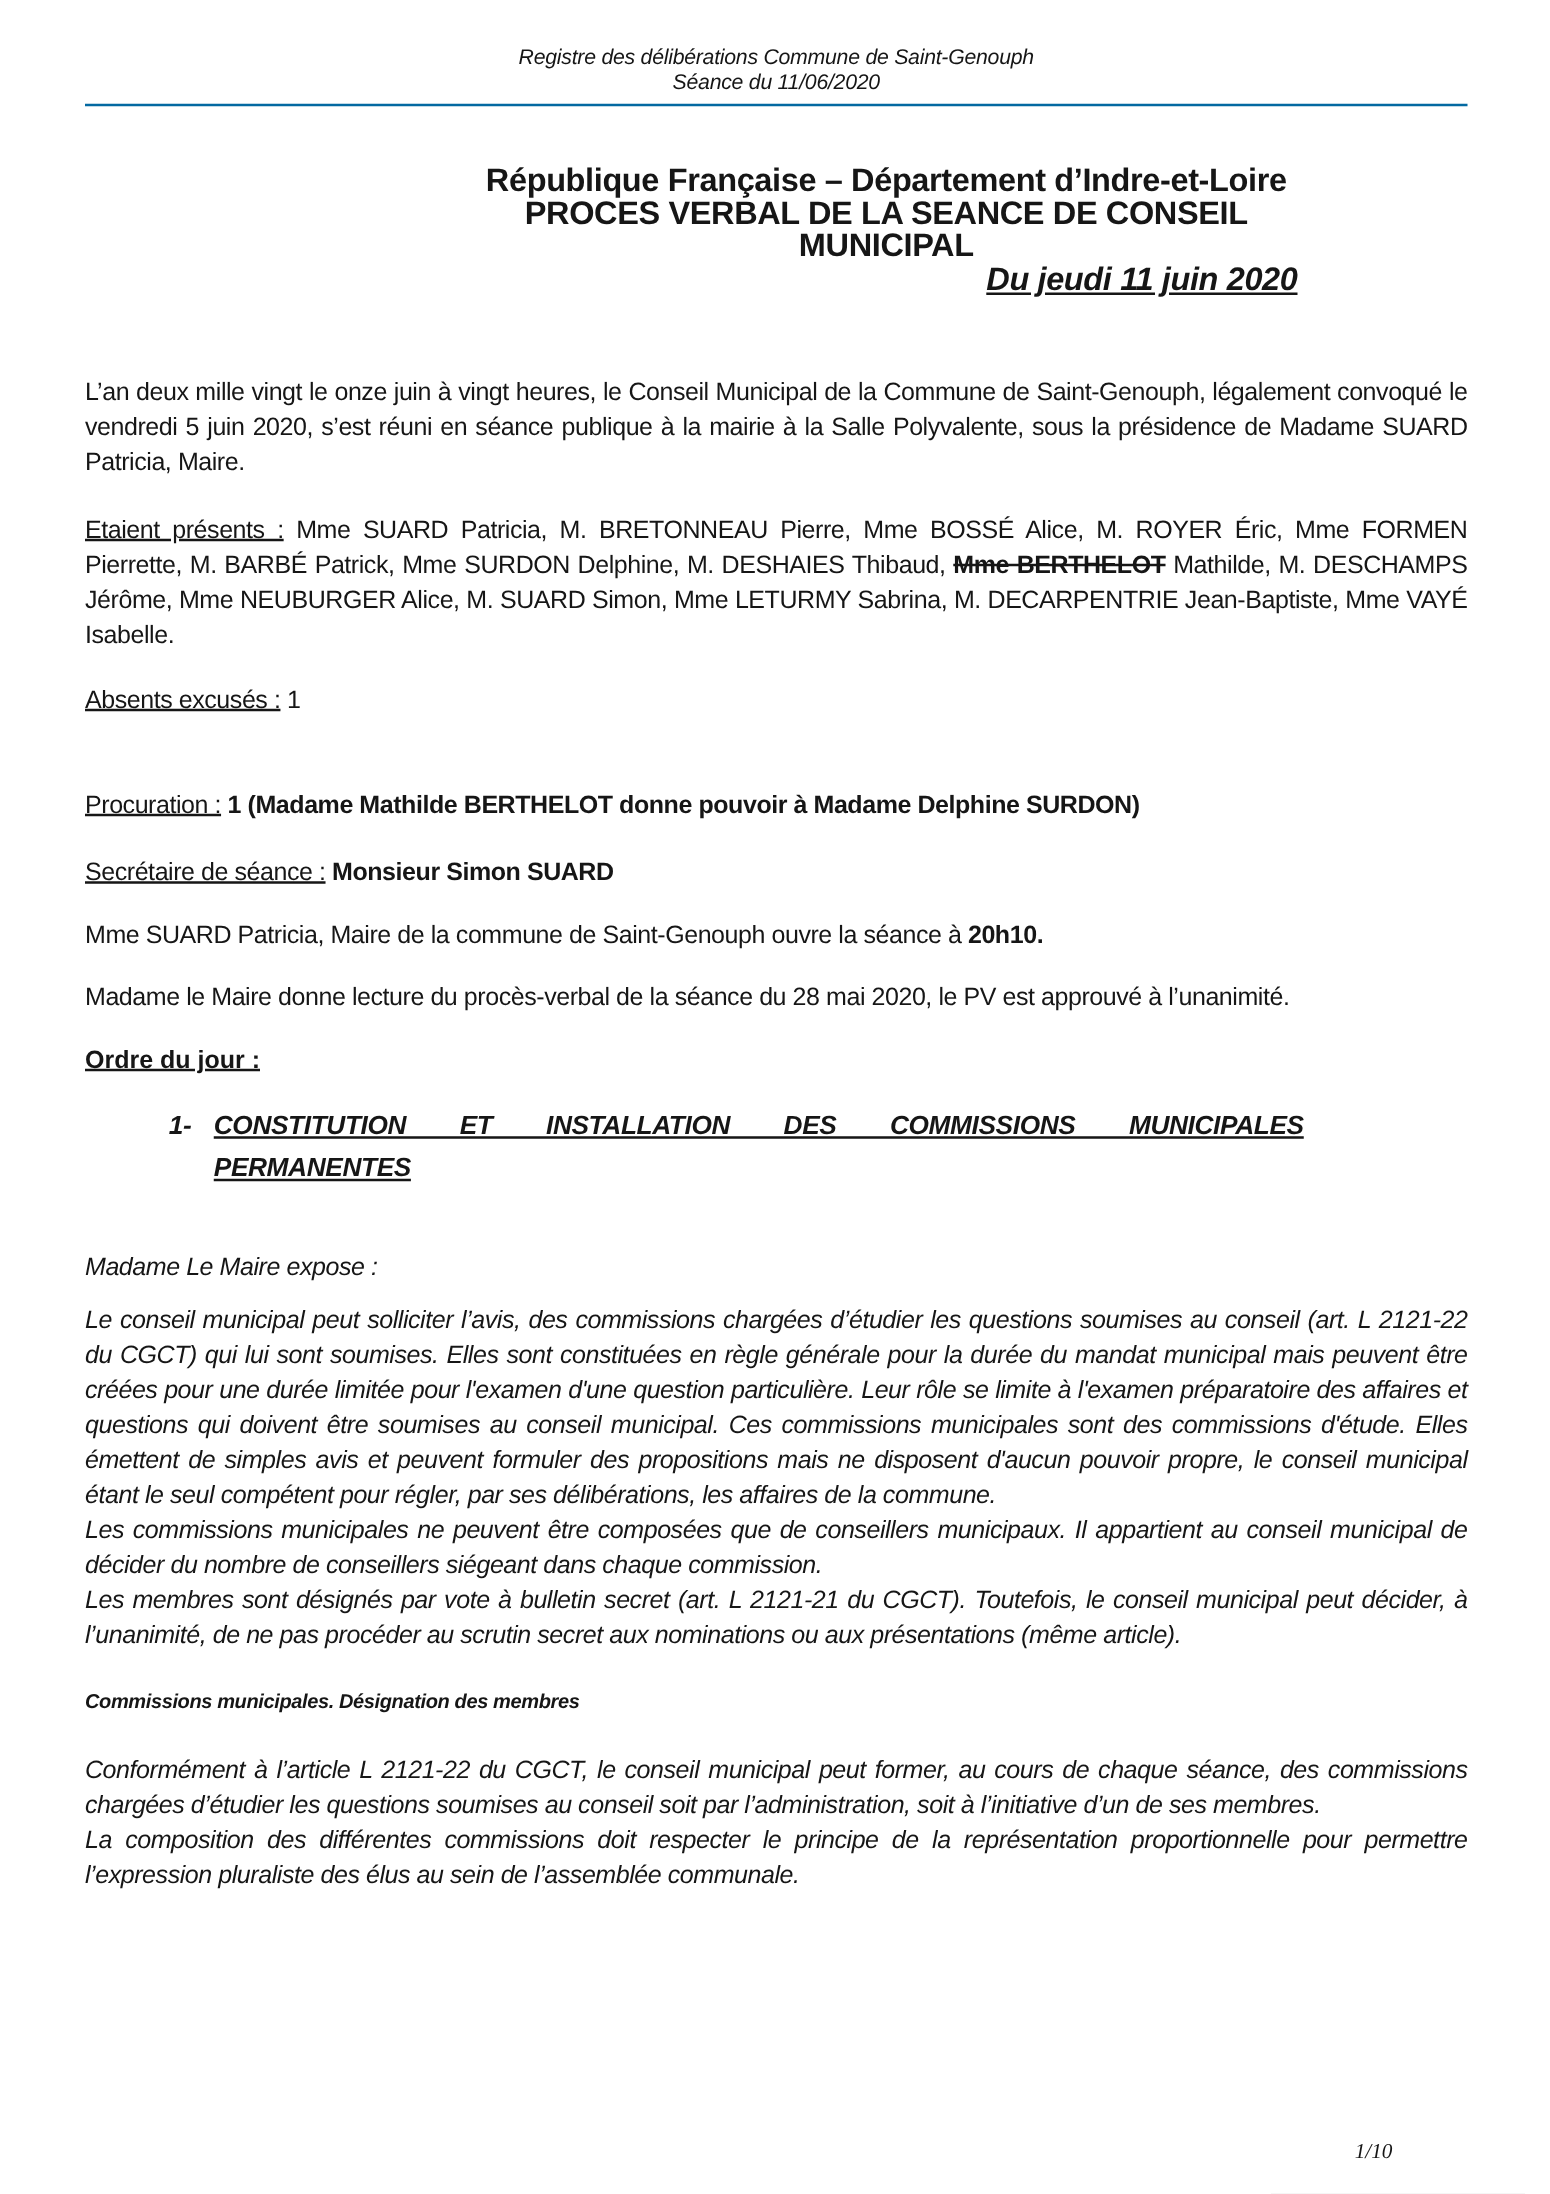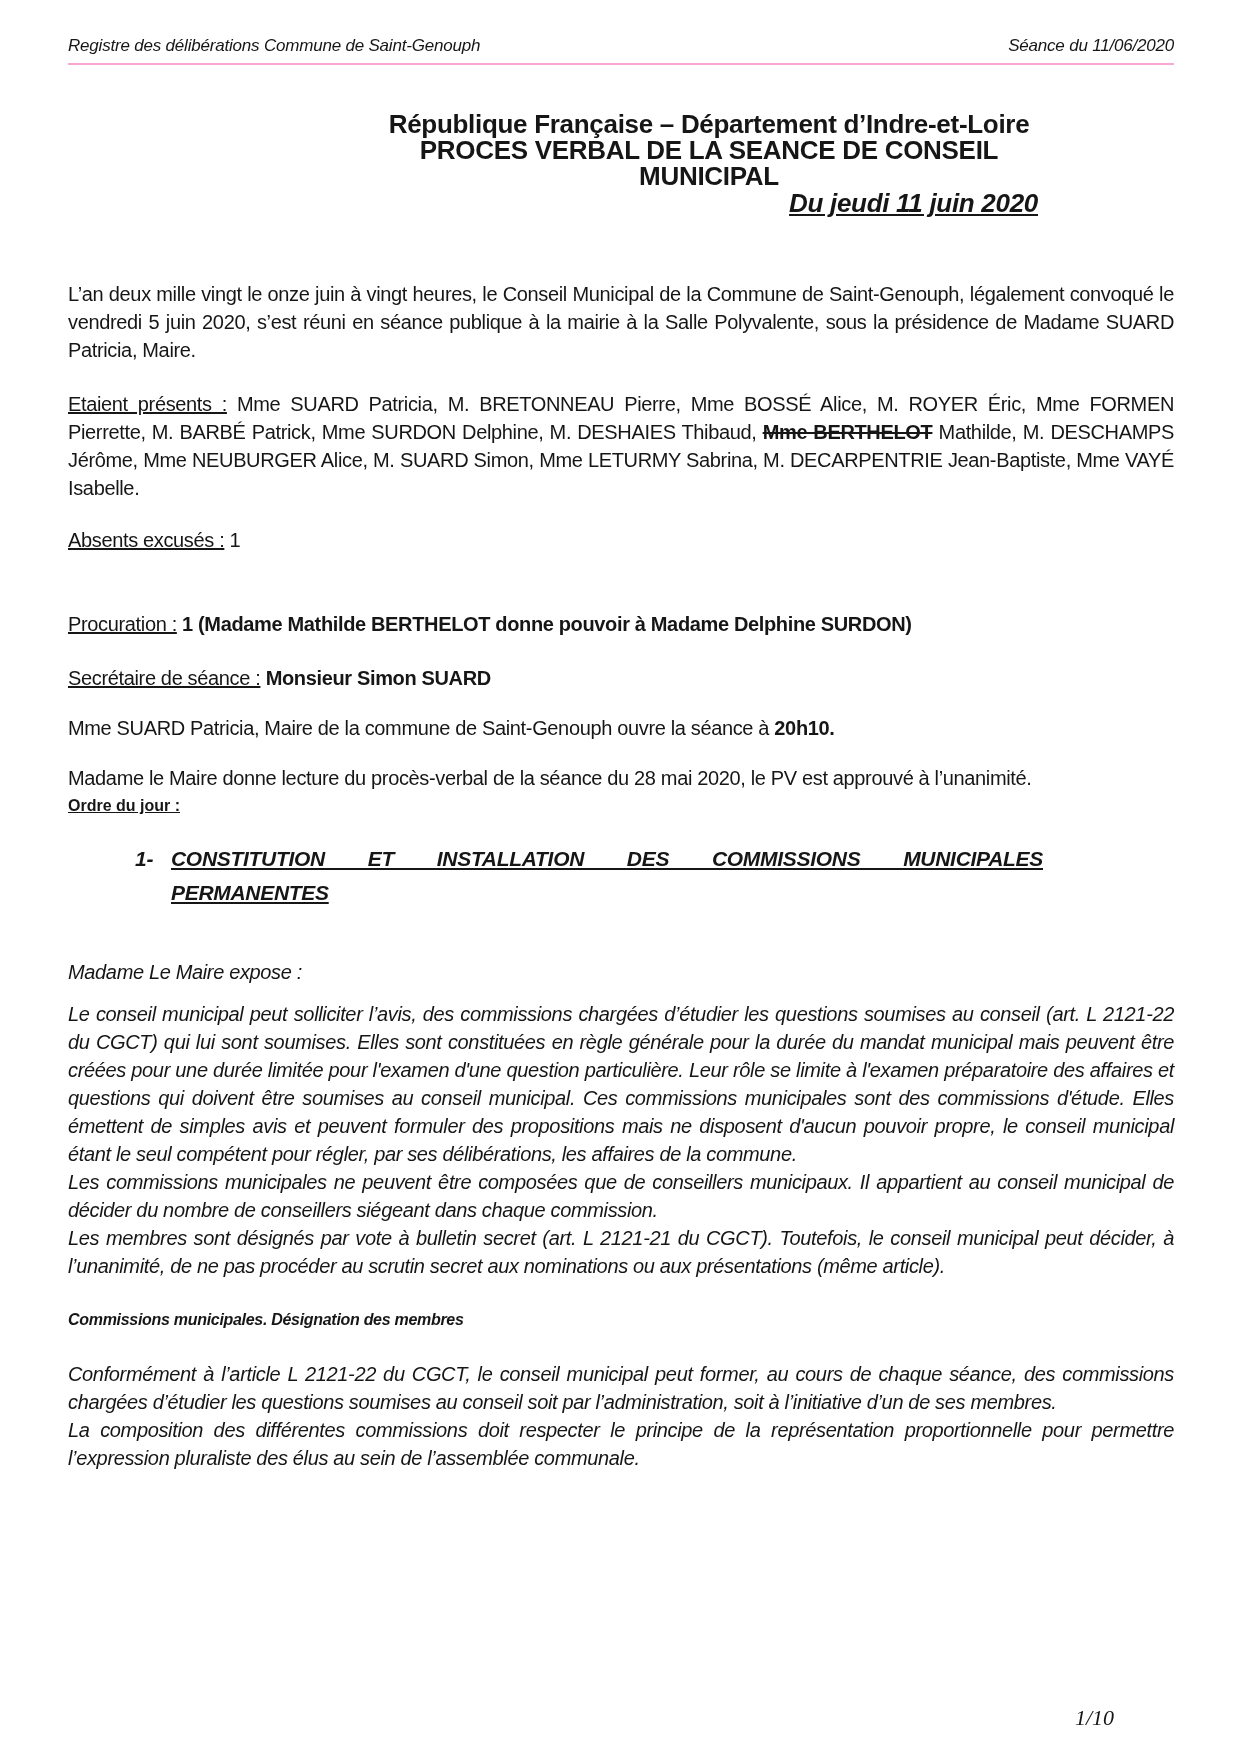--- a/index.html
+++ b/index.html
@@ -8,27 +8,28 @@
     position:relative;
     width:1240px; height:1755px;
     margin:0 auto;
     background:#ffffff;
     font-family:"Liberation Sans", sans-serif;
     color:#161616;
     overflow:hidden;
   }
   
   .header {
-    display:flex; justify-content:space-between; align-items:flex-start;
+    display:flex; justify-content:space-between; align-items:center;
     margin:0 66px 0 68px;
     padding:36px 0 7px 0;
-    border-bottom:2px solid #f9a8d4;
+    border-bottom:2px solid #0369a1;
     font-style:italic;
     font-size:17px;
     letter-spacing:-0.2px;
+    flex-direction:column;
   }
   
   .content { position:relative; padding:0 66px 0 68px; }
 
   
   .logo { position:absolute; left:68px; top:20px; width:215px; height:140px; }
 
   
   .title-block {
     margin-left:312px;
@@ -57,21 +58,22 @@
   .p-opening        { margin-top:64px; }
   .p-presents       { margin-top:26px; }
   .p-absents        { margin-top:24px; }
   .p-procuration    { margin-top:56px; }
   .p-secretaire     { margin-top:26px; }
   .p-ouverture      { margin-top:22px; }
   .p-enregistrement { margin-top:22px; }
   .p-lecture        { margin-top:22px; }
 
   .ordre-heading {
-    font-size:16px; line-height:28px;
+    margin-top:22px;
+    font-size:20px; line-height:28px;
     font-weight:bold;
   }
 
   
   .agenda {
     display:flex;
     margin-top:22px;
     margin-left:67px;
     font-weight:bold; font-style:italic;
     font-size:21px; line-height:34px;
@@ -93,21 +95,21 @@
   }
   .conf-block { margin-top:26px; }
   .conf-block p { font-style:italic; }
 
   
   .footer {
     position:absolute;
     right:126px; bottom:24px;
     font-family:"Liberation Serif", serif;
     font-style:italic;
-    font-size:22px;
+    font-size:17px;
   }
 </style>
 </head>
 <body>
 
 <div class="page">
 
   <div class="header">
     <span>Registre des délibérations Commune de Saint-Genouph</span>
     <span>Séance du 11/06/2020</span>

